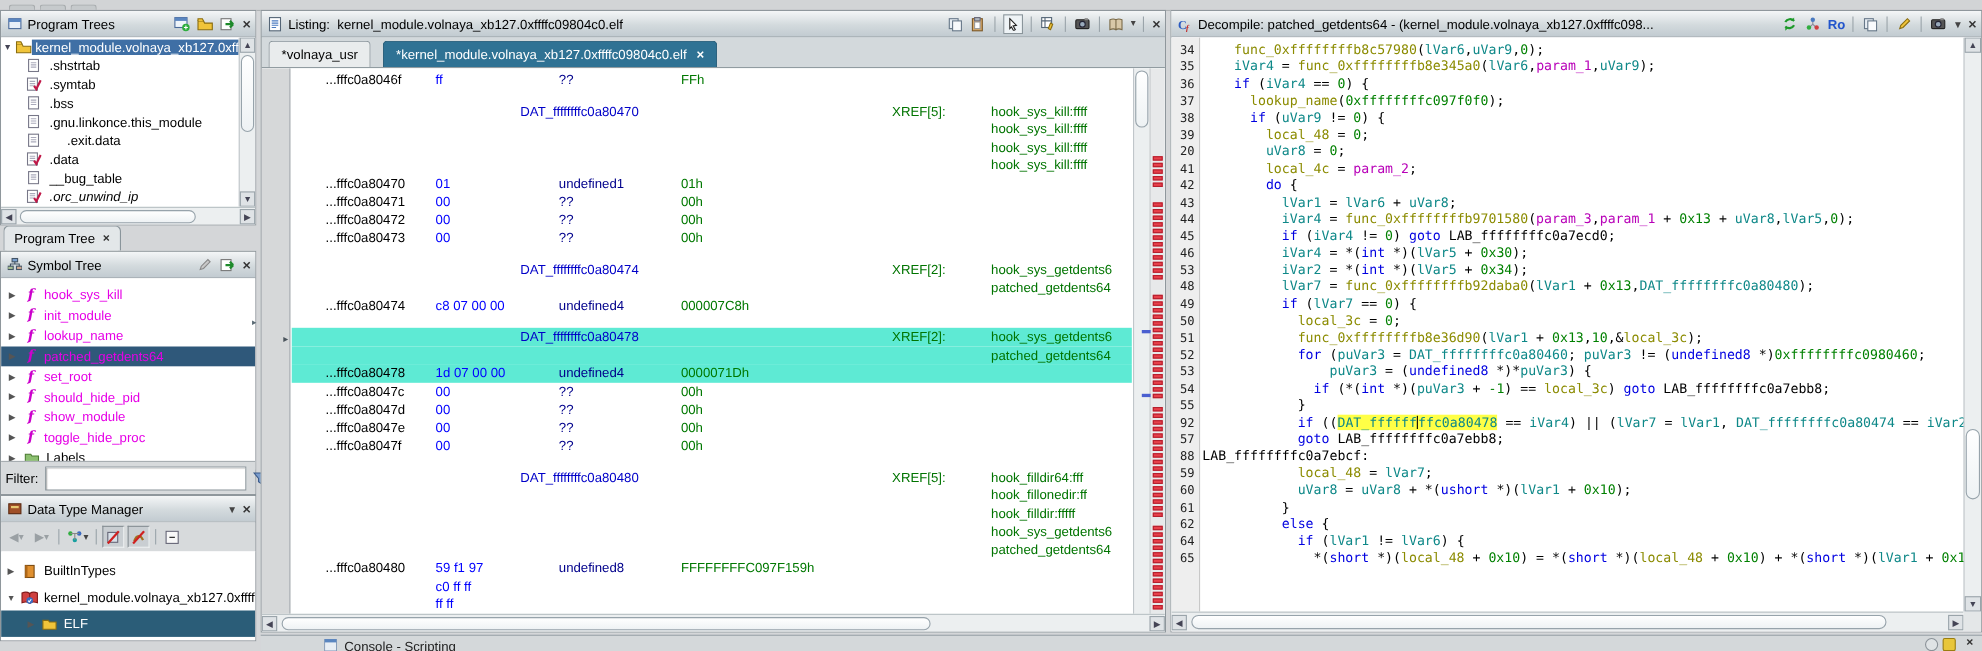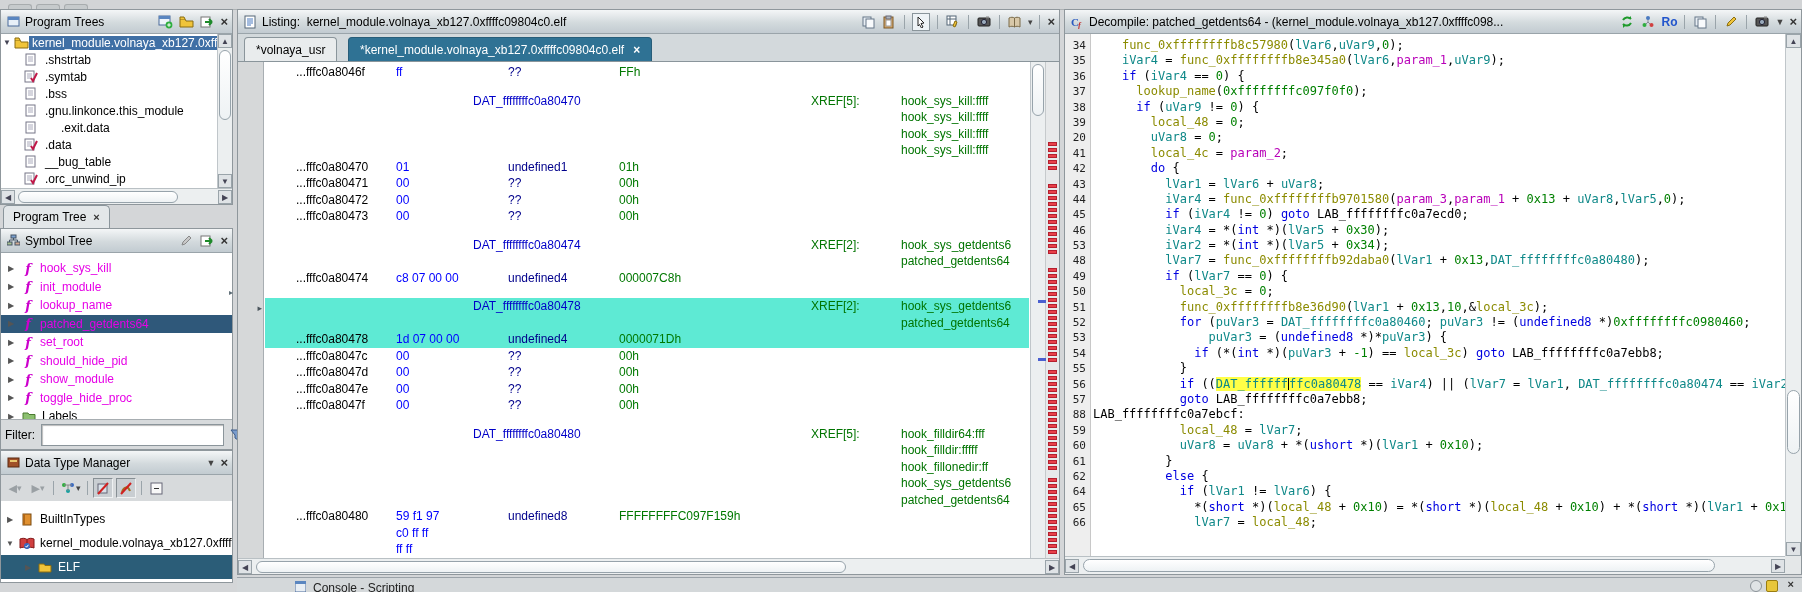--- a/index.html
+++ b/index.html
@@ -228,21 +228,21 @@
           <span style="margin-left: 6px;">__bug_table</span>
         </div>
         <div class="trow child">
           <span class="ic">
             <svg width="14" height="13">
               <rect x="1" y="1" width="9" height="11" fill="#fff" stroke="#778"></rect>
               <path d="M3 4h5M3 6h5M3 8h5" stroke="#aab"></path>
               <path d="M7 8l2 3 4-8" stroke="#c01848" stroke-width="2" fill="none"></path>
             </svg>
           </span>
-          <span style="margin-left: 6px;">.orc_unwind_ip</span>
+          <span style="margin-left: 6px; font-style: italic;">.orc_unwind_ip</span>
         </div>
       </div>
     <div class="sb-track-v" style="right:0;top:0;bottom:0;width:15px">
       <span class="sb-btn" style="top:0;left:0">▲</span>
       <span class="sb-thumb" style="top:16px;left:1px;right:1px;height:70px"></span>
       <span class="sb-btn" style="bottom:0;left:0">▼</span>
     </div>
   </div>
   <div class="sb-track-h" style="left:0;right:0;bottom:0;height:16px">
     <span class="sb-btn" style="left:0;top:1px">◀</span>
@@ -532,22 +532,22 @@
         <div class="lgap"></div>
         <div class="lrow hl"><span class="c-lab">DAT_ffffffffc0a80478</span><span class="c-xref">XREF[2]:</span><span class="c-tgt">hook_sys_getdents6</span></div>
         <div class="lrow hl"><span class="c-tgt">patched_getdents64</span></div>
         <div class="lrow hl"><span class="c-addr">...fffc0a80478</span><span class="c-bytes">1d 07 00 00</span><span class="c-mnem">undefined4</span><span class="c-opnd">0000071Dh</span></div>
         <div class="lrow"><span class="c-addr">...fffc0a8047c</span><span class="c-bytes">00</span><span class="c-mnem">??</span><span class="c-opnd">00h</span></div>
         <div class="lrow"><span class="c-addr">...fffc0a8047d</span><span class="c-bytes">00</span><span class="c-mnem">??</span><span class="c-opnd">00h</span></div>
         <div class="lrow"><span class="c-addr">...fffc0a8047e</span><span class="c-bytes">00</span><span class="c-mnem">??</span><span class="c-opnd">00h</span></div>
         <div class="lrow"><span class="c-addr">...fffc0a8047f</span><span class="c-bytes">00</span><span class="c-mnem">??</span><span class="c-opnd">00h</span></div>
         <div class="lgap"></div>
         <div class="lrow"><span class="c-lab">DAT_ffffffffc0a80480</span><span class="c-xref">XREF[5]:</span><span class="c-tgt">hook_filldir64:fff</span></div>
+        <div class="lrow"><span class="c-tgt">hook_fillonedir:ff</span></div>
         <div class="lrow"><span class="c-tgt">hook_filldir:fffff</span></div>
-        <div class="lrow"><span class="c-tgt">hook_fillonedir:ff</span></div>
         <div class="lrow"><span class="c-tgt">hook_sys_getdents6</span></div>
         <div class="lrow"><span class="c-tgt">patched_getdents64</span></div>
         <div class="lrow"><span class="c-addr">...fffc0a80480</span><span class="c-bytes">59 f1 97</span><span class="c-mnem">undefined8</span><span class="c-opnd">FFFFFFFFC097F159h</span></div>
         <div class="lrow"><span class="c-bytes">c0 ff ff</span></div>
         <div class="lrow"><span class="c-bytes">ff ff</span></div>
       </div>
     <div class="sb-track-v" id="lvscroll">
       <span class="sb-thumb" style="top:2px;left:1px;right:1px;height:52px"></span>
     </div>
     <div id="lmarks">
@@ -762,21 +762,21 @@
         </div>
         <div class="dc-line">
           <span class="dc-num">54</span>
           <span class="dc-code"><span class="tk-pl">              </span><span class="tk-b">if</span><span class="tk-pl"> (*(</span><span class="tk-b">int</span><span class="tk-pl"> *)(</span><span class="tk-t">puVar3</span><span class="tk-pl"> + </span><span class="tk-g">-1</span><span class="tk-pl">) == </span><span class="tk-o">local_3c</span><span class="tk-pl">) </span><span class="tk-b">goto</span><span class="tk-pl"> LAB_ffffffffc0a7ebb8;</span></span>
         </div>
         <div class="dc-line">
           <span class="dc-num">55</span>
           <span class="dc-code"><span class="tk-pl">            }</span></span>
         </div>
         <div class="dc-line">
-          <span class="dc-num">56</span>
+          <span class="dc-num">92</span>
           <span class="dc-code"><span class="tk-pl">            </span><span class="tk-b">if</span><span class="tk-pl"> ((</span><span class="tk-hl">DAT_ffffff<span class="caret"></span>ffc0a80478</span><span class="tk-pl"> == </span><span class="tk-t">iVar4</span><span class="tk-pl">) || (</span><span class="tk-t">lVar7</span><span class="tk-pl"> = </span><span class="tk-t">lVar1</span><span class="tk-pl">, </span><span class="tk-t">DAT_ffffffffc0a80474</span><span class="tk-pl"> == </span><span class="tk-t">iVar2</span></span>
         </div>
         <div class="dc-line">
           <span class="dc-num">57</span>
           <span class="dc-code"><span class="tk-pl">            </span><span class="tk-b">goto</span><span class="tk-pl"> LAB_ffffffffc0a7ebb8;</span></span>
         </div>
         <div class="dc-line">
           <span class="dc-num">88</span>
           <span class="dc-code"><span class="tk-pl">LAB_ffffffffc0a7ebcf:</span></span>
         </div>
@@ -796,24 +796,20 @@
           <span class="dc-num">62</span>
           <span class="dc-code"><span class="tk-pl">          </span><span class="tk-b">else</span><span class="tk-pl"> {</span></span>
         </div>
         <div class="dc-line">
           <span class="dc-num">64</span>
           <span class="dc-code"><span class="tk-pl">            </span><span class="tk-b">if</span><span class="tk-pl"> (</span><span class="tk-t">lVar1</span><span class="tk-pl"> != </span><span class="tk-t">lVar6</span><span class="tk-pl">) {</span></span>
         </div>
         <div class="dc-line">
           <span class="dc-num">65</span>
           <span class="dc-code"><span class="tk-pl">              *(</span><span class="tk-b">short</span><span class="tk-pl"> *)(</span><span class="tk-o">local_48</span><span class="tk-pl"> + </span><span class="tk-g">0x10</span><span class="tk-pl">) = *(</span><span class="tk-b">short</span><span class="tk-pl"> *)(</span><span class="tk-o">local_48</span><span class="tk-pl"> + </span><span class="tk-g">0x10</span><span class="tk-pl">) + *(</span><span class="tk-b">short</span><span class="tk-pl"> *)(</span><span class="tk-t">lVar1</span><span class="tk-pl"> + </span><span class="tk-g">0x10</span></span>
-        </div>
-        <div class="dc-line">
-          <span class="dc-num">66</span>
-          <span class="dc-code"><span class="tk-pl">              </span><span class="tk-t">lVar7</span><span class="tk-pl"> = </span><span class="tk-o">local_48</span><span class="tk-pl">;</span></span>
         </div>
       </div>
     <div class="sb-track-v" id="dvscroll">
       <span class="sb-btn" style="top:0;left:0;width:15px">▲</span>
       <span class="sb-thumb" style="top:356px;left:1px;right:1px;height:64px"></span>
       <span class="sb-btn" style="bottom:0;left:0;width:15px">▼</span>
     </div>
     <div class="sb-track-h" id="dhscroll">
       <span class="sb-btn" style="left:0;top:2px">◀</span>
       <span class="sb-thumb" style="left:18px;right:70px;top:2px;height:13px"></span>

